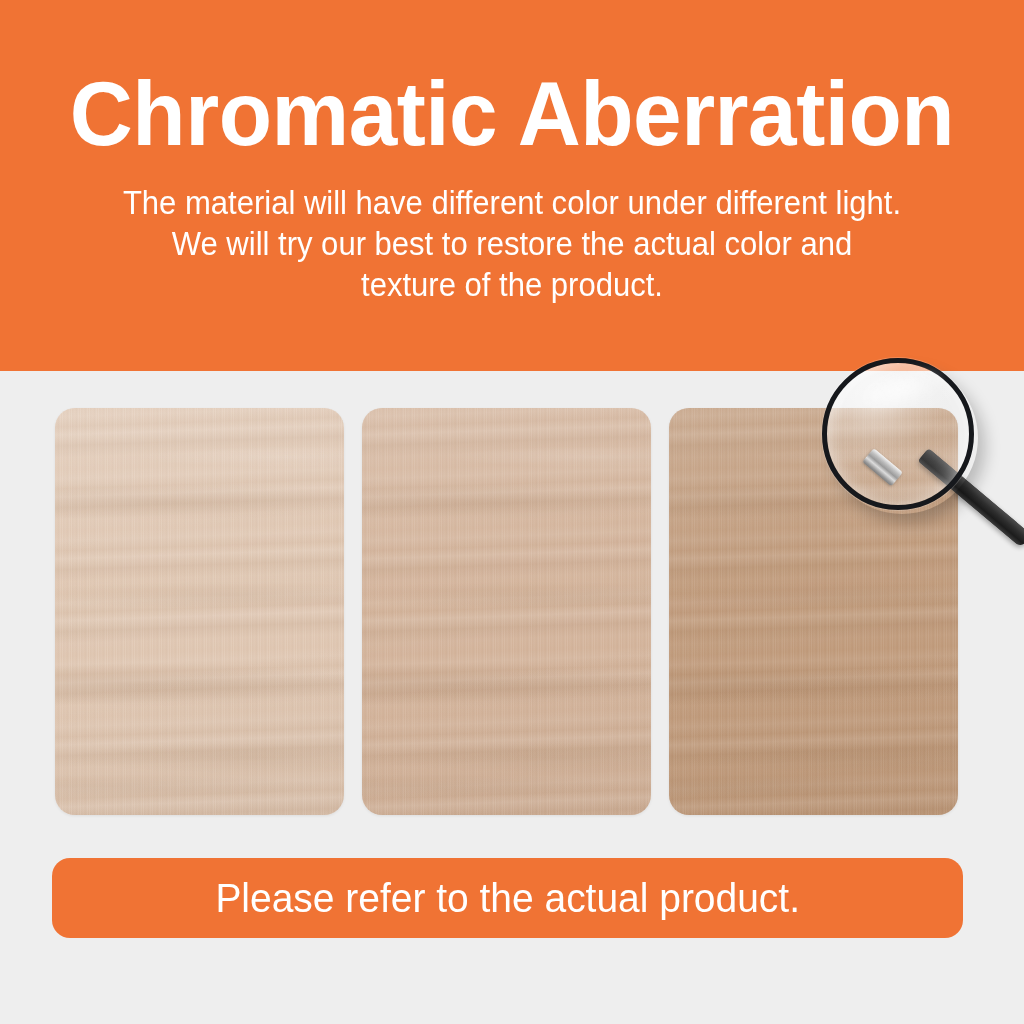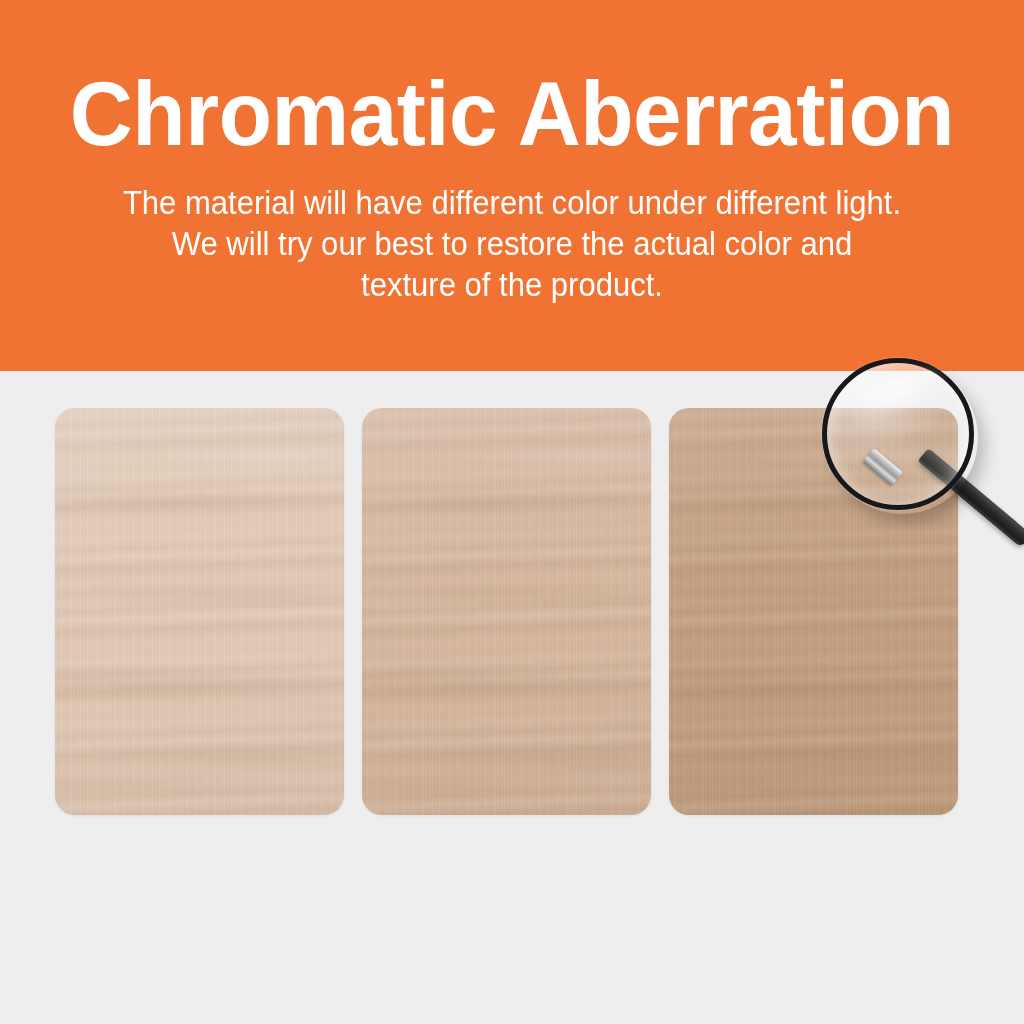--- a/index.html
+++ b/index.html
@@ -230,14 +230,17 @@
   </div>
 
   <div id="magnifier">
     <div id="mag-handle" style="background-color: rgb(46, 46, 46);"></div>
     <div id="mag-ferrule"></div>
     <div id="mag-lens-shadow"></div>
     <div id="mag-lens" style="border-color: rgb(22, 24, 28);"></div>
     <div id="mag-glint"></div>
   </div>
 
+  <div id="banner" style="background: rgb(240, 115, 52);">
+    <span id="banner-text" style="color: rgb(255, 255, 255);">Please refer to the actual product.</span>
+  </div>
 
 </div>
 
 </body></html>

